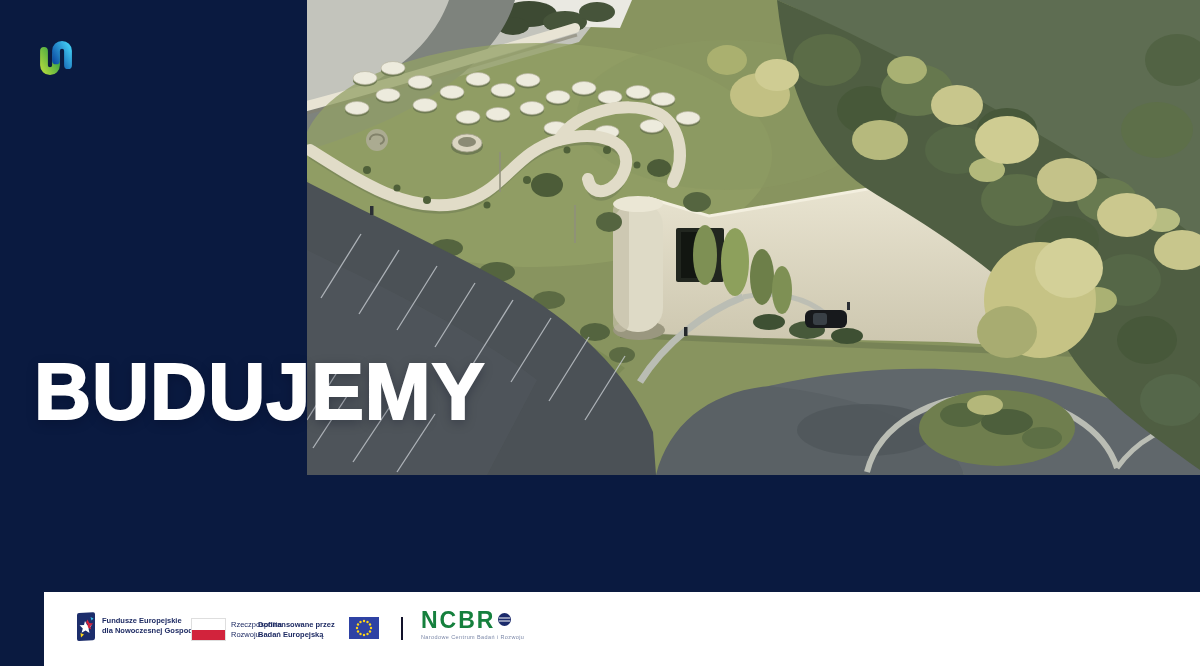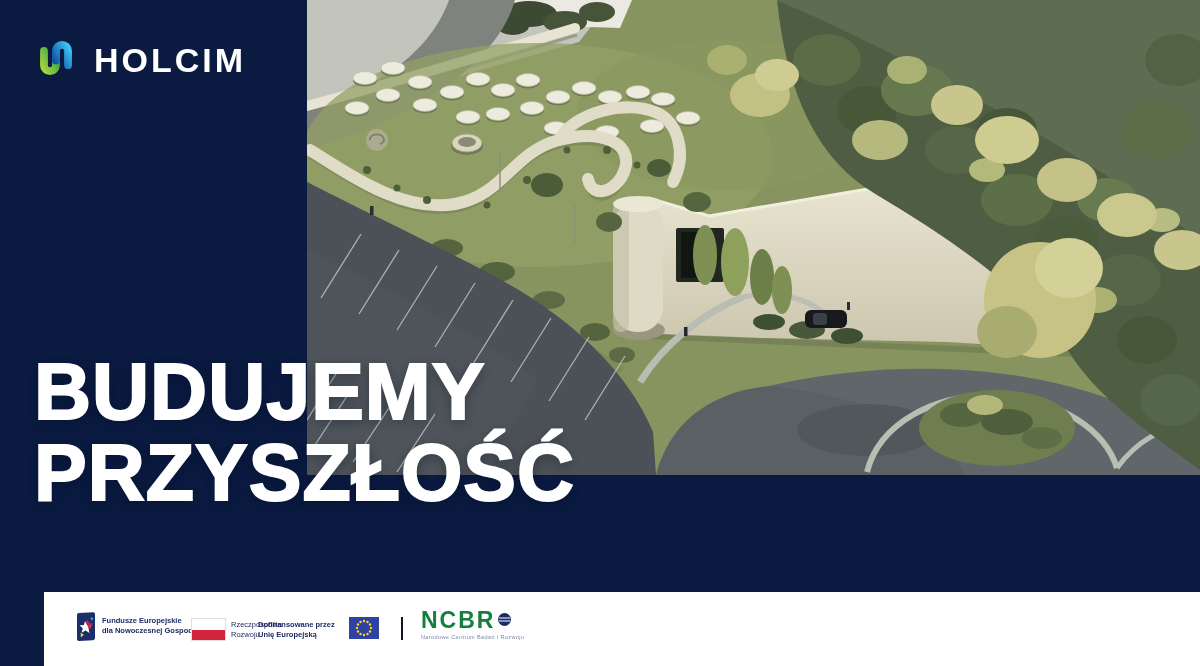--- a/index.html
+++ b/index.html
@@ -266,26 +266,24 @@
             <stop offset="1" stop-color="#2f9e45"></stop>
         </linearGradient>
         <linearGradient id="hb" x1="0" y1="1" x2="1" y2="0">
           <stop offset="0" stop-color="#0d4fa6"></stop>
             <stop offset="1" stop-color="#3fc6f0"></stop>
         </linearGradient>
       </defs>
       <path d="M40 36 V52 A10 10 0 0 1 20 52 V28" fill="none" stroke="url(#hg)" stroke-width="13" stroke-linecap="round"></path>
       <path d="M40 44 V28 A10 10 0 0 1 60 28 V52" fill="none" stroke="url(#hb)" stroke-width="13" stroke-linecap="round"></path>
     </svg>
-    <span class="brand-name">HOLCIM</span>
   </header>
 
   <h1 class="headline">
     <span>BUDUJEMY</span>
-    <span>PRZYSZŁOŚĆ</span>
   </h1>
 
   <footer class="footer">
 
     <svg class="lg-eufunds-flag" width="19" height="30" viewBox="0 0 19 30">
       <rect x="0" y="1" width="18" height="28" rx="2" fill="#1c2d6b" transform="skewY(-3)"></rect>
       <polygon points="8,9 10.2,13.2 14.8,13.6 11.5,16.6 12.5,21 8.6,18.6 4.6,20.8 5.8,16.4 2.6,13.2 7,13" fill="#ffffff"></polygon>
       <polygon points="10.5,7.5 12.3,11 16.2,11.4 13.4,13.9 14.2,17.6 11,15.6 10.5,12 9,10.5" fill="#d2233c"></polygon>
       <polygon points="3.5,21 7,22.5 4,25.5" fill="#ffd617"></polygon>
       <polygon points="13.5,5 16.5,6.5 14.5,8.5" fill="#39c1e8"></polygon>
@@ -299,21 +297,21 @@
       <div class="w"></div>
         <div class="r"></div>
     </div>
     <div class="lg-pl-text">
       <div>Rzeczpospolita</div>
       <div>Rozwoju</div>
     </div>
 
     <div class="lg-cofund-text">
       <div>Dofinansowane przez</div>
-      <div>Unię Europejską</div>
+      <div>Badań Europejską</div>
     </div>
     <svg class="lg-euflag" width="30" height="22" viewBox="0 0 30 22">
       <rect width="30" height="22" fill="#2e42a4"></rect>
       <g fill="#ffd617">
         <circle cx="15" cy="4" r="1.2"></circle>
           <circle cx="18.5" cy="5" r="1.2"></circle>
           <circle cx="21" cy="7.5" r="1.2"></circle>
         <circle cx="22" cy="11" r="1.2"></circle>
           <circle cx="21" cy="14.5" r="1.2"></circle>
           <circle cx="18.5" cy="17" r="1.2"></circle>

